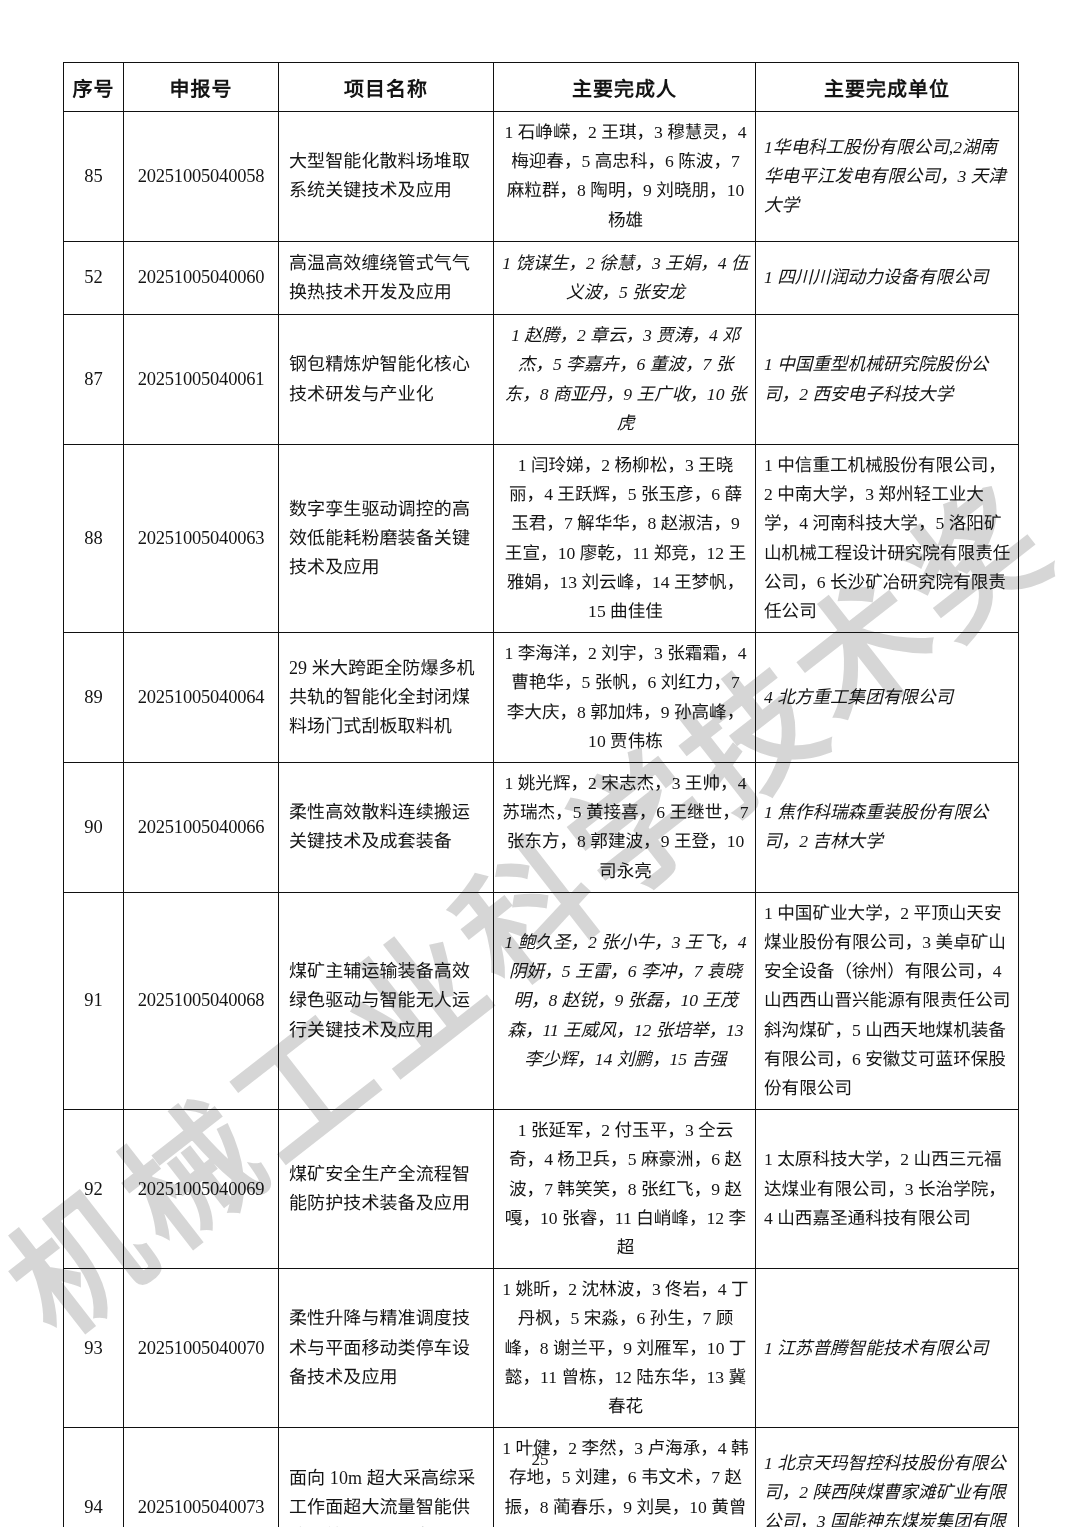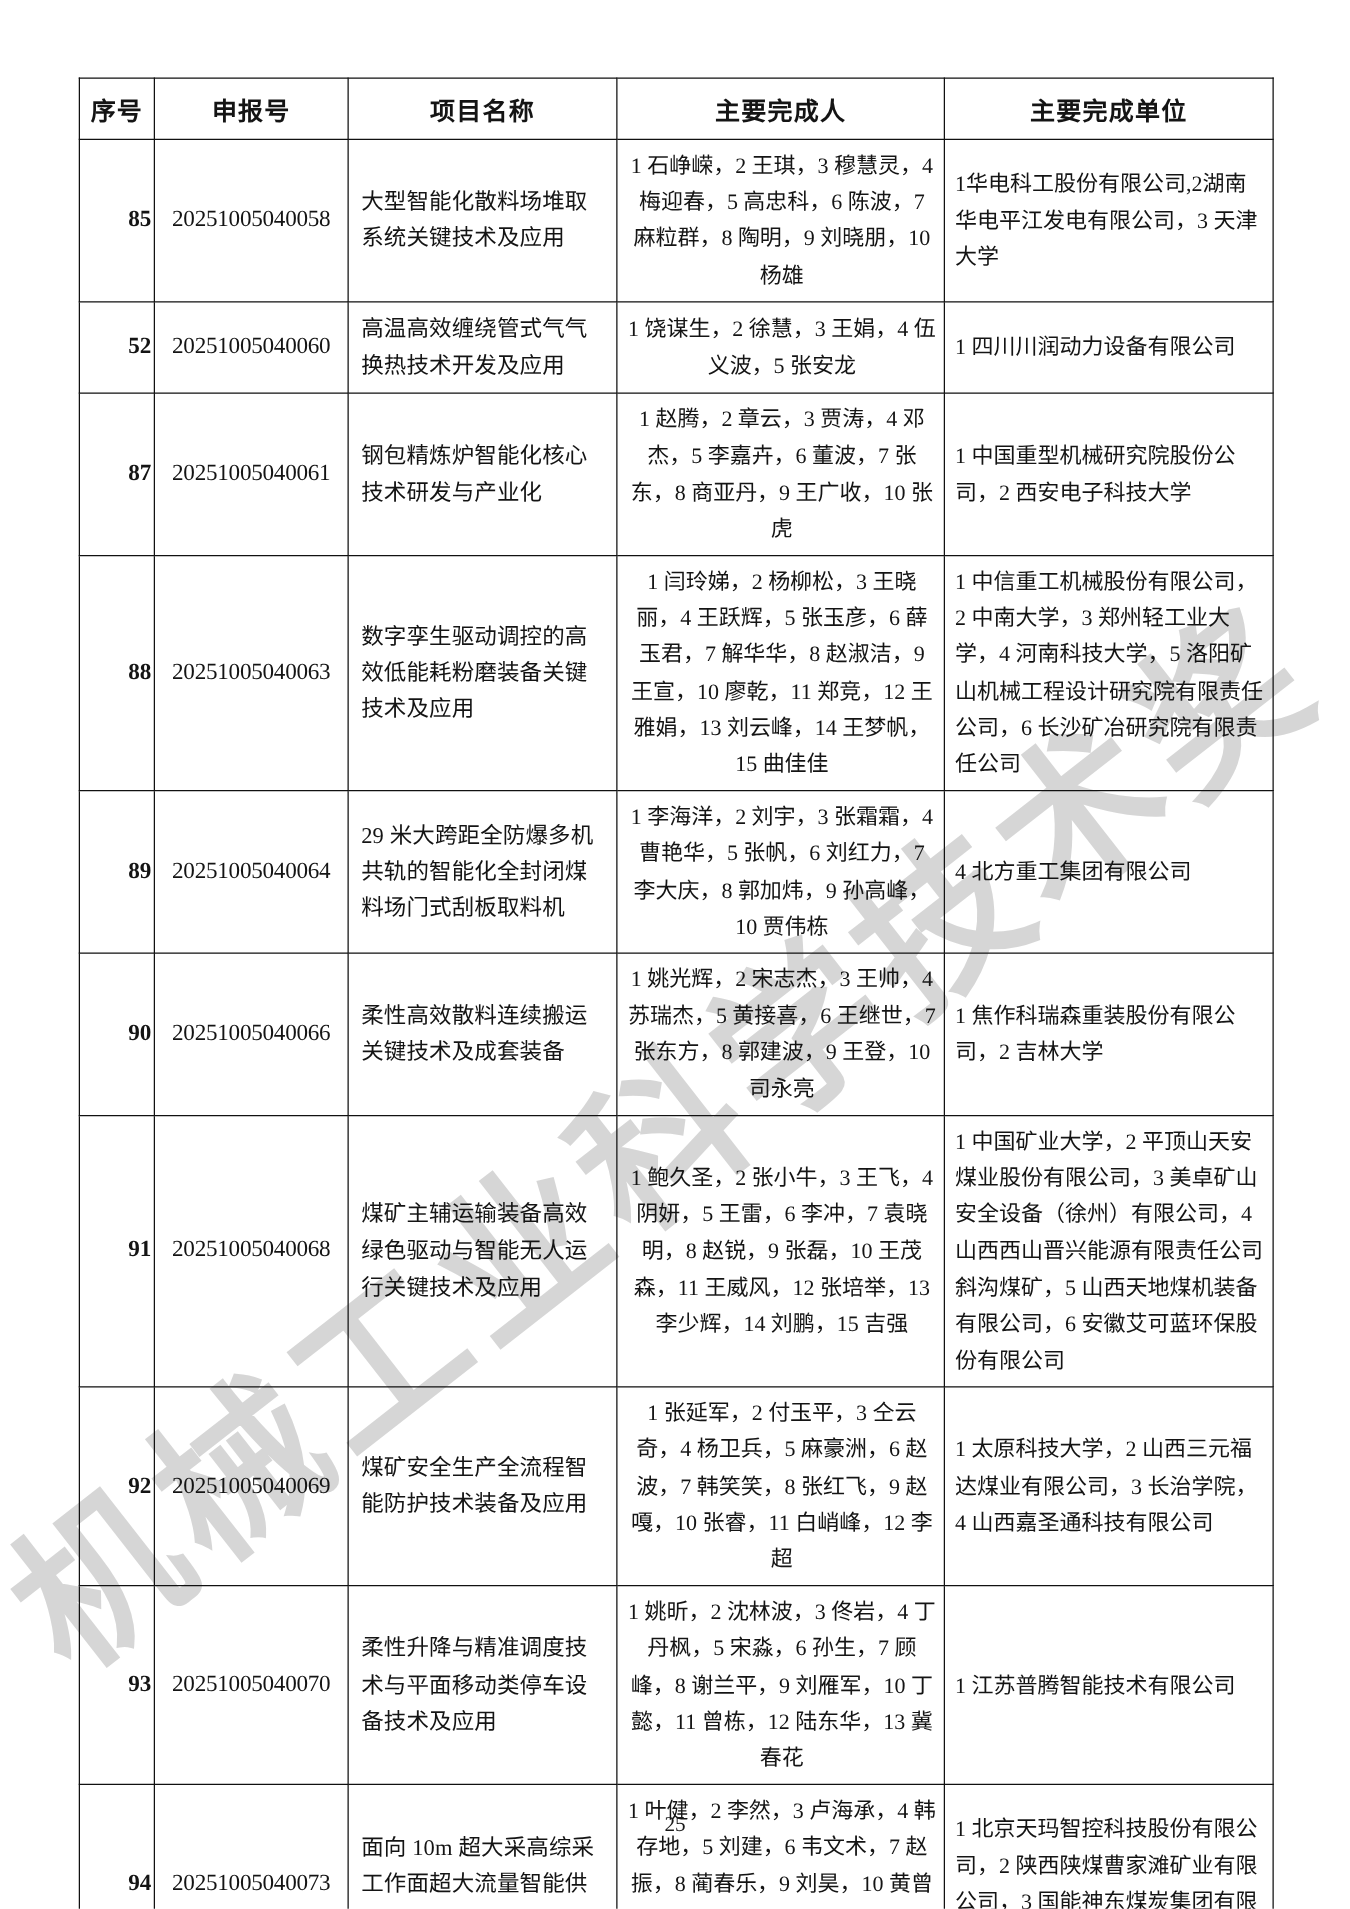--- a/index.html
+++ b/index.html
@@ -76,24 +76,23 @@
     height: 44px;
     text-align: center;
     font-size: 20px;
     font-weight: 700;
     letter-spacing: 1px;
     padding: 2px 4px;
     font-family: "DejaVu Serif", "Liberation Serif", serif;
   }
 
   td.cell-seq {
-    text-align: right;
+    text-align: center;
     font-size: 18.5px;
     padding: 6px 2px;
-    font-weight: bold;
   }
   td.cell-appno {
     text-align: center;
     font-size: 18.5px;
     letter-spacing: -0.2px;
     padding: 6px 2px;
   }
   td.cell-title {
     text-align: left;
     font-size: 18px;
@@ -113,20 +112,21 @@
     text-align: left;
     vertical-align: top;
     font-size: 17.6px;
     line-height: 1.66;
     padding: 6px 6px 6px 8px;
     letter-spacing: 0px;
   }
   td.cell-units.vmid,
   td.cell-people.vmid {
     vertical-align: middle;
+    font-style: italic;
   }
 
   
   #page-footer {
     position: absolute;
     left: 0;
     top: 1450px;
     width: 1080px;
     text-align: center;
     font-size: 17px;

